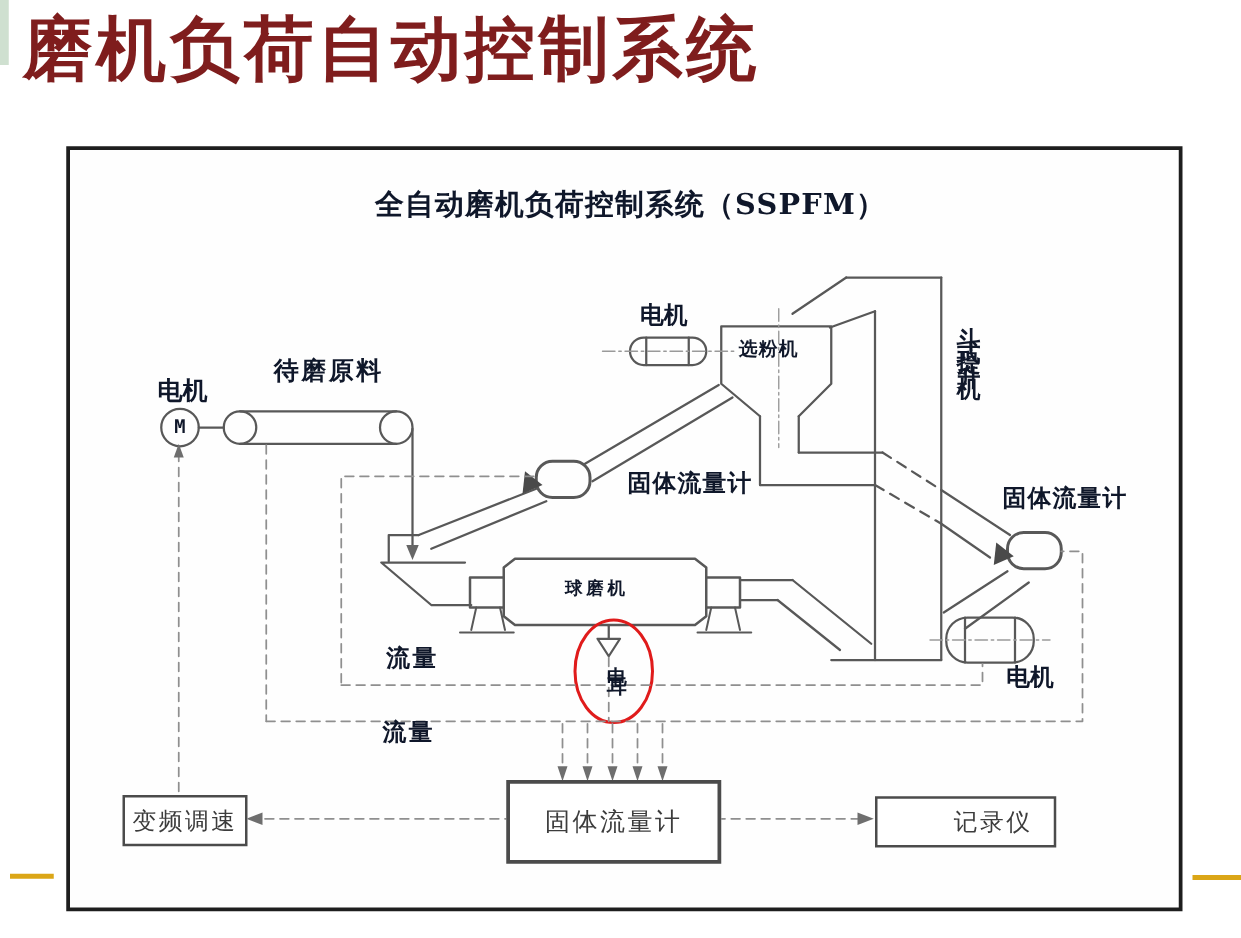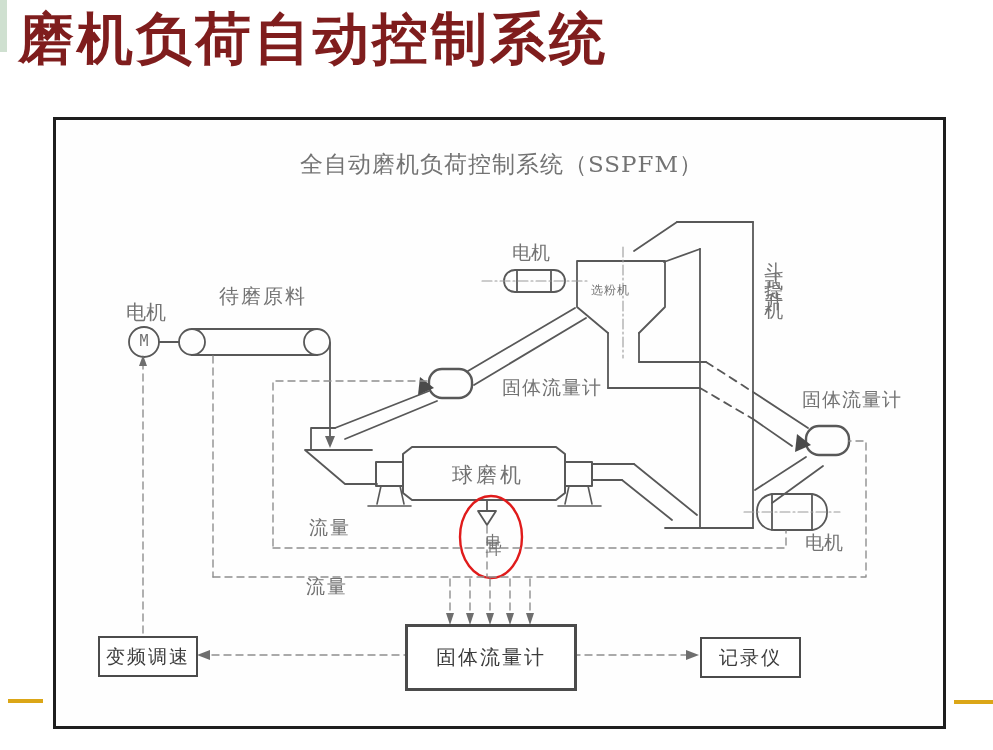--- a/index.html
+++ b/index.html
@@ -15,42 +15,42 @@
     font-size:56px;font-weight:700;letter-spacing:3px;
     color:#7f1d1d;white-space:nowrap;
   }
   .gold-line{height:4px;background:#dba617;}
   #gold-left{left:8px;top:699px;width:35px;}
   #gold-right{left:954px;top:700px;width:39px;}
   #frame{
     left:53px;top:117px;width:887px;height:606px;
     border:3px solid #1e1e1e;background:#fefefe;
   }
-  .lbl{color:#737373;white-space:nowrap;line-height:1.15;}
+  .lbl{color:#0f172a;white-space:nowrap;line-height:1.15;font-weight:bold;}
   #diagram-title{left:300px;top:151px;font-size:23px;letter-spacing:1px;}
   #lbl-conveyor-motor{left:126px;top:301px;font-size:20px;}
   #lbl-motor-m{left:136px;top:333px;width:16px;text-align:center;font-size:15px;font-family:"DejaVu Sans Mono","Liberation Mono",monospace;}
   #lbl-raw-material{left:219px;top:285px;font-size:20px;letter-spacing:2px;}
   #lbl-separator-motor{left:512px;top:242px;font-size:19px;}
-  #lbl-separator{left:591px;top:284px;font-size:12px;letter-spacing:1px;}
+  #lbl-separator{left:591px;top:271px;font-size:15px;letter-spacing:1px;}
   #lbl-elevator{left:763px;top:246px;font-size:19px;writing-mode:vertical-rl;letter-spacing:10px;}
   #lbl-flowmeter-left{left:502px;top:377px;font-size:19px;letter-spacing:1px;}
   #lbl-flowmeter-right{left:802px;top:389px;font-size:19px;letter-spacing:1px;}
-  #lbl-ball-mill{left:452px;top:463px;font-size:21px;letter-spacing:3px;}
+  #lbl-ball-mill{left:452px;top:463px;font-size:14px;letter-spacing:3px;}
   #lbl-ear{left:484px;top:520px;font-size:16px;writing-mode:vertical-rl;letter-spacing:9px;}
   #lbl-flow-upper{left:309px;top:517px;font-size:19px;letter-spacing:2px;}
   #lbl-flow-lower{left:306px;top:576px;font-size:19px;letter-spacing:2px;}
   #lbl-elevator-motor{left:805px;top:532px;font-size:19px;}
   .node-box{
     display:flex;align-items:center;justify-content:center;
     color:#3c3c3c;background:#fff;
   }
   #box-vfd{left:98px;top:636px;width:96px;height:37px;border:2px solid #4b4b4b;font-size:19px;letter-spacing:2px;}
   #box-controller{left:405px;top:624px;width:166px;height:61px;border:3px solid #4b4b4b;font-size:20px;letter-spacing:2px;}
-  #box-recorder{left:700px;top:637px;width:97px;height:37px;border:2px solid #4b4b4b;font-size:19px;letter-spacing:2px;}
+  #box-recorder{left:700px;top:637px;width:97px;height:37px;border:2px solid #4b4b4b;font-size:19px;letter-spacing:2px;padding-left:44px;}
   svg#diagram-svg{left:0;top:0;}
 </style>
 </head>
 <body>
 
 <div class="abs" id="green-stripe"></div>
 <div class="abs" id="slide-title">磨机负荷自动控制系统</div>
 <div class="abs gold-line" id="gold-left"></div>
 <div class="abs gold-line" id="gold-right"></div>
 

